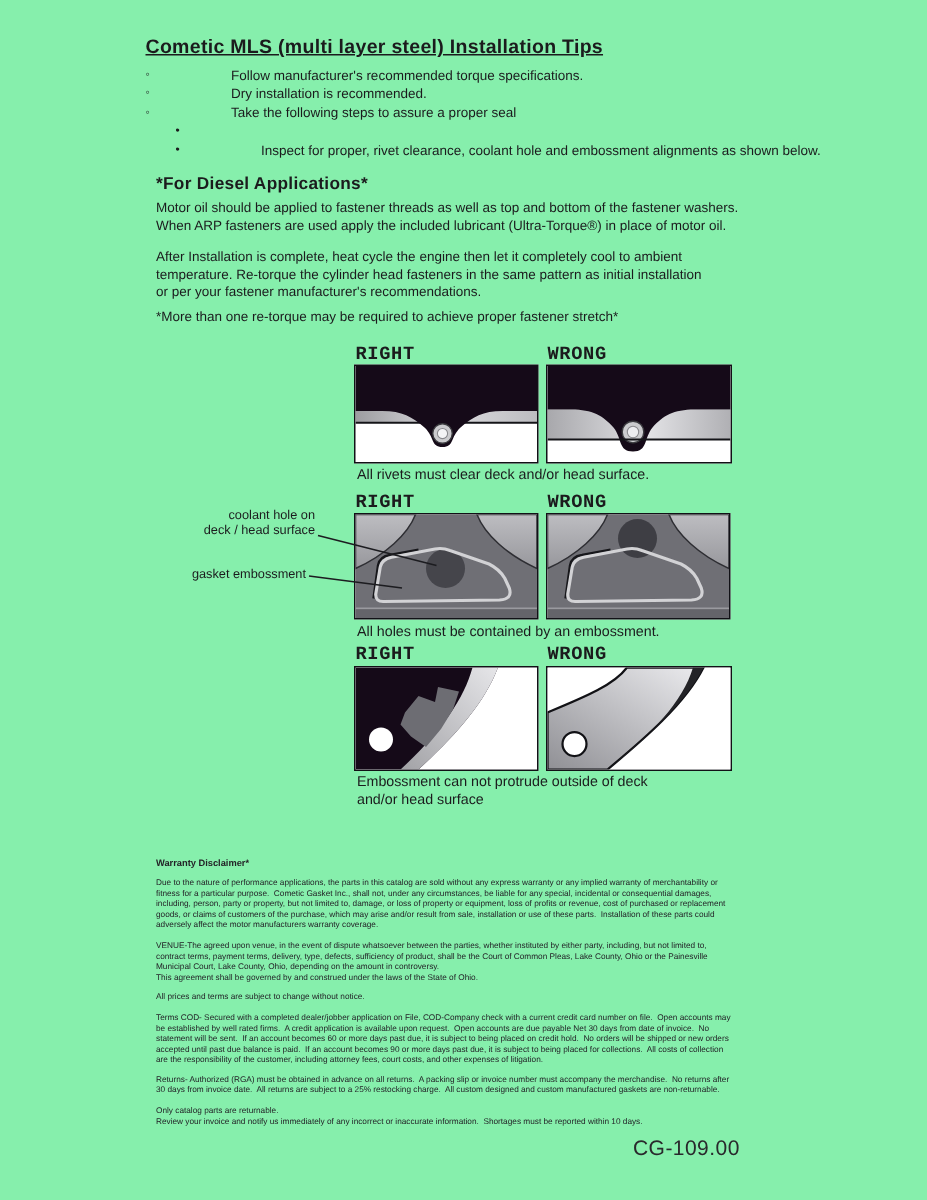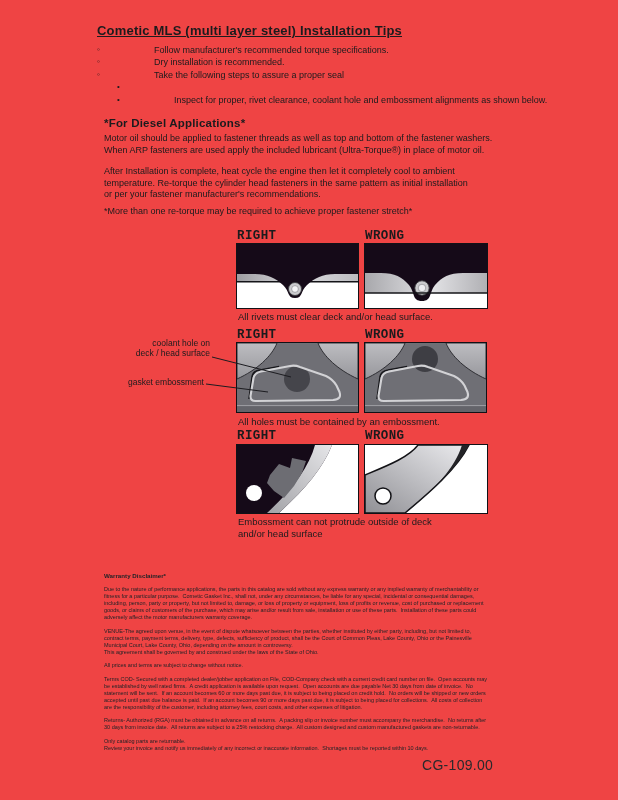--- a/index.html
+++ b/index.html
@@ -1,16 +1,16 @@
 <!DOCTYPE html>
 <html><head>
 <meta charset="utf-8">
 <style>
   html,body{margin:0;padding:0;background:#e8e8e8;}
-  .page{position:relative;width:618px;height:800px;background:#ef4444;
+  .page{position:relative;width:618px;height:800px;background:#86efac;
         font-family:"Liberation Sans", sans-serif;color:#1b1b1d;overflow:hidden;margin:0 auto;}
   .abs{position:absolute;}
   .doc-title{left:97px;top:23px;font-size:13px;font-weight:bold;text-decoration:underline;letter-spacing:.2px;}
   .tips{left:97px;top:44px;font-size:9px;line-height:12.4px;}
   .tip-row{display:flex;align-items:flex-start;}
   .tip-row.sub{margin-left:20px;}
   .marker{width:9px;flex:none;font-size:8px;line-height:12.4px;}
   .tip-text{white-space:pre-wrap;margin-left:48px;}
   .diesel-h{left:104px;top:117px;font-size:11.5px;font-weight:bold;letter-spacing:.2px;}
   .para{left:104px;width:445px;font-size:9px;line-height:11.6px;white-space:pre-wrap;}

